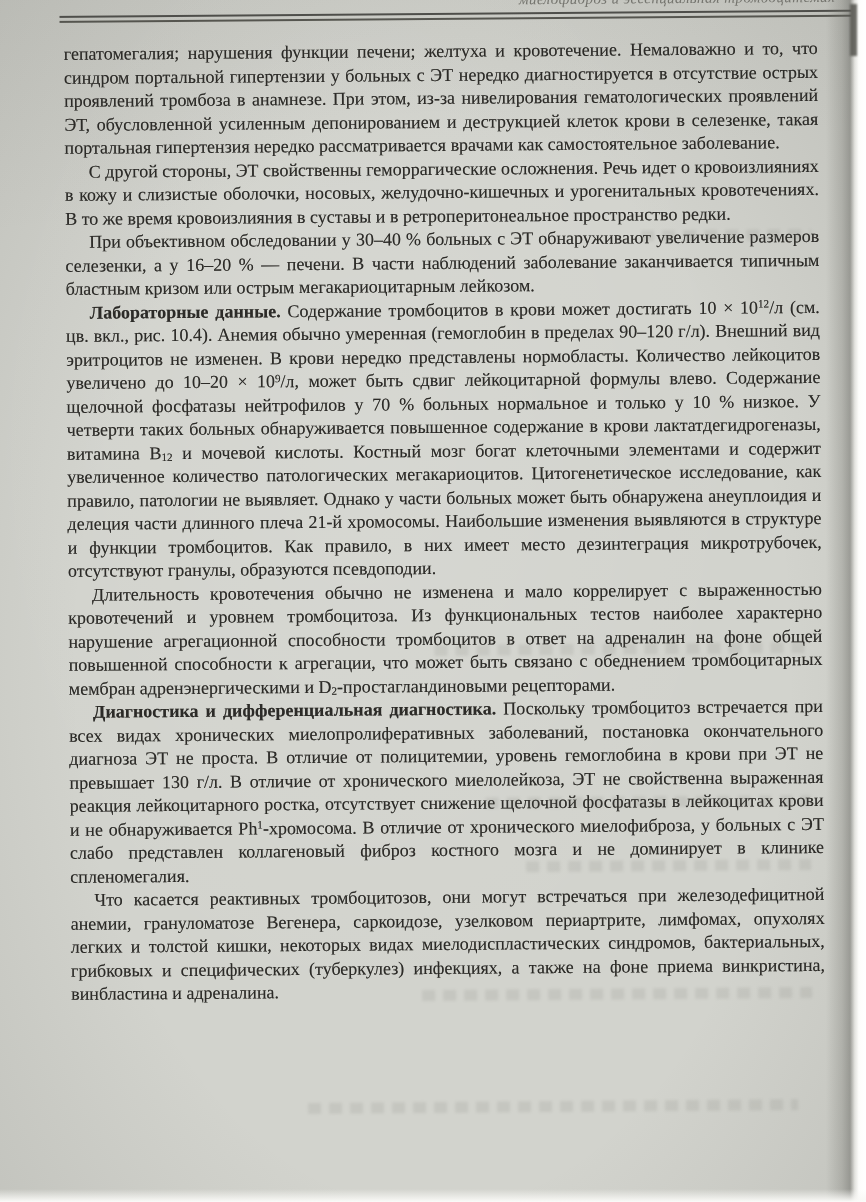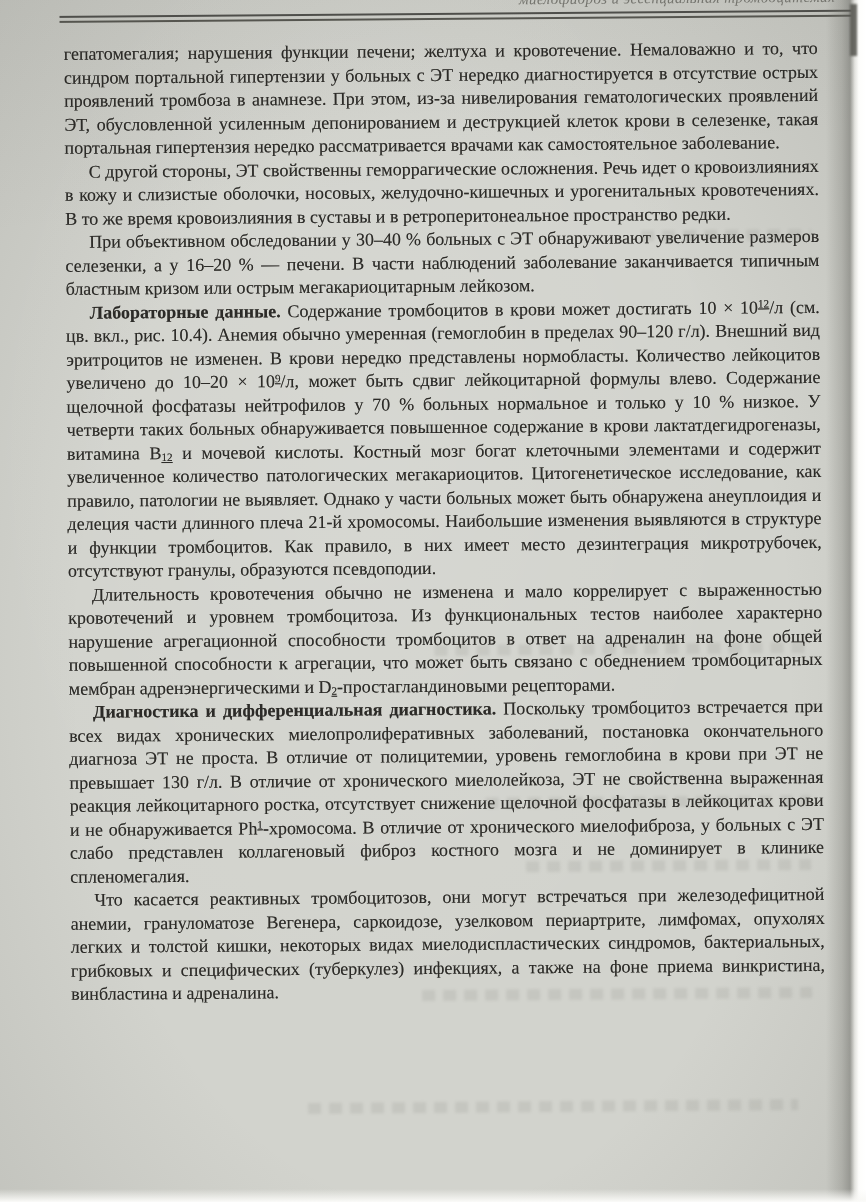--- a/index.html
+++ b/index.html
@@ -49,21 +49,21 @@
     position: absolute; top: 40px; left: 64px; width: 754px;
     font-size: 18px;
     line-height: 23.5px;
     color: #2c2b28;
     text-align: justify;
     text-shadow: 0 0 0.5px rgba(60,58,52,0.55);
   }
   .text-block p { margin: 0; }
   .text-block p.indent { text-indent: 24px; }
   .bold-lead { font-weight: bold; }
-  sup, sub { font-size: 0.62em; line-height: 0; text-decoration: underline; }
+  sup, sub { font-size: 0.62em; line-height: 0; }
   sup { vertical-align: baseline; position: relative; top: -0.45em; }
   sub { vertical-align: baseline; position: relative; top: 0.25em; }
   
   .bleed {
     position: absolute; height: 11px;
     background: repeating-linear-gradient(90deg,
       rgba(105,105,98,0.55) 0px, rgba(105,105,98,0.55) 13px,
       rgba(105,105,98,0) 13px, rgba(105,105,98,0) 21px);
     opacity: 0.22;
     filter: blur(1.6px);

